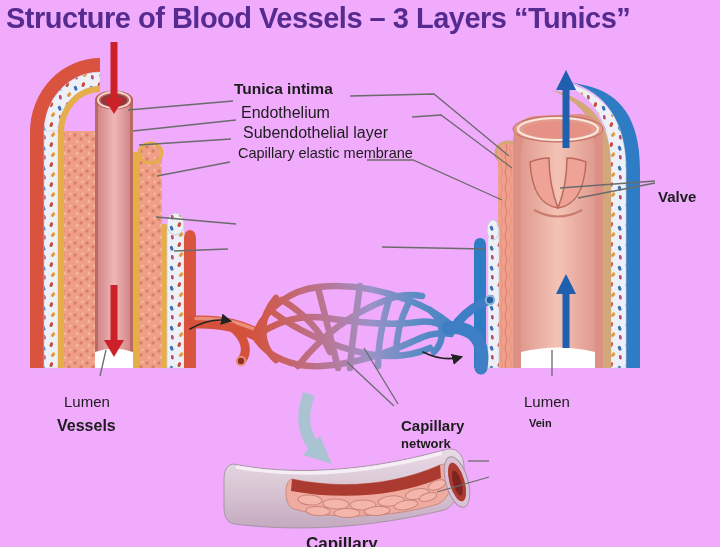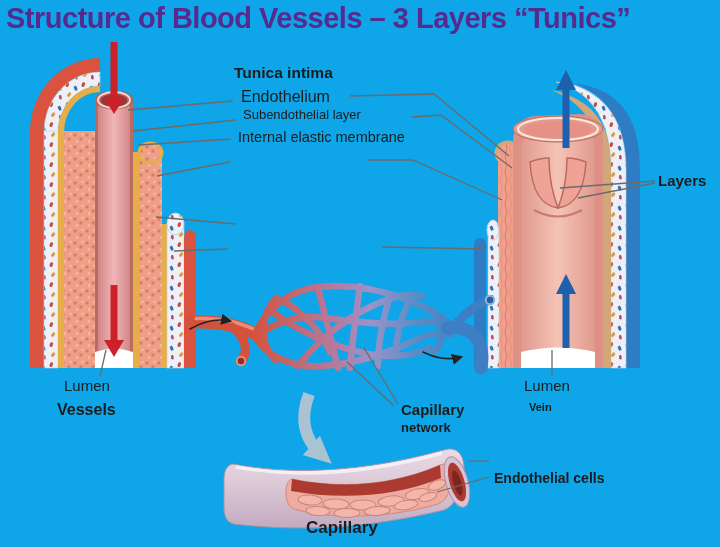--- a/index.html
+++ b/index.html
@@ -1,19 +1,19 @@
 <!DOCTYPE html>
 <html><head>
 <meta charset="utf-8">
 <style>
   html,body{margin:0;padding:0;background:#fff;}
-  #stage{position:relative;width:720px;height:547px;background:#0ea5e9;overflow:hidden;
+  #stage{position:relative;width:720px;height:547px;background:#f0abfc;overflow:hidden;
          font-family:"Liberation Sans","DejaVu Sans",sans-serif;}
   #art{position:absolute;left:0;top:0;}
-  .lbl{position:absolute;color:#1c1c1c;white-space:nowrap;line-height:1.15;}
+  .lbl{position:absolute;color:#1c1c1c;white-space:nowrap;line-height:1.15;margin-top:16px;}
   .b{font-weight:700;}
   .sb{font-weight:600;}
   #title{position:absolute;left:6px;top:2px;width:712px;font-size:29px;font-weight:700;
          color:#562b8f;letter-spacing:-0.5px;}
 </style>
 </head>
 <body>
 
 <div id="stage">
 
@@ -224,24 +224,23 @@
       <path d="M364,348 L398,404"></path>
       <path d="M489,461 L468,461"></path>
       <path d="M489,477 L437,492"></path>
     </g>
   </svg>
 
   <div id="title">Structure of Blood Vessels – 3 Layers “Tunics”</div>
 
   <div class="lbl b" style="left:234px;top:64px;font-size:15.5px">Tunica intima</div>
   <div class="lbl" style="left:241px;top:88px;font-size:16px">Endothelium</div>
-  <div class="lbl" style="left:243px;top:108px;font-size:13px">Subendothelial layer</div>
-  <div class="lbl" style="left:238px;top:129px;font-size:14.5px">Internal elastic membrane</div>
-  <div class="lbl b" style="left:658px;top:172px;font-size:15px">Layers</div>
+  <div class="lbl" style="left:243px;top:108px;font-size:16px">Subendothelial layer</div>
+  <div class="lbl" style="left:238px;top:129px;font-size:14.5px">Capillary elastic membrane</div>
+  <div class="lbl b" style="left:658px;top:172px;font-size:15px">Valve</div>
   <div class="lbl" style="left:64px;top:377px;font-size:15px">Lumen</div>
   <div class="lbl b" style="left:57px;top:401px;font-size:16px">Vessels</div>
   <div class="lbl" style="left:524px;top:377px;font-size:15px">Lumen</div>
   <div class="lbl b" style="left:529px;top:401px;font-size:11px">Vein</div>
   <div class="lbl sb" style="left:401px;top:401px;font-size:15px">Capillary</div>
   <div class="lbl sb" style="left:401px;top:421px;font-size:13px">network</div>
-  <div class="lbl b" style="left:494px;top:470px;font-size:14px">Endothelial cells</div>
   <div class="lbl b" style="left:306px;top:518px;font-size:17px">Capillary</div>
 </div>
 
 </body></html>

